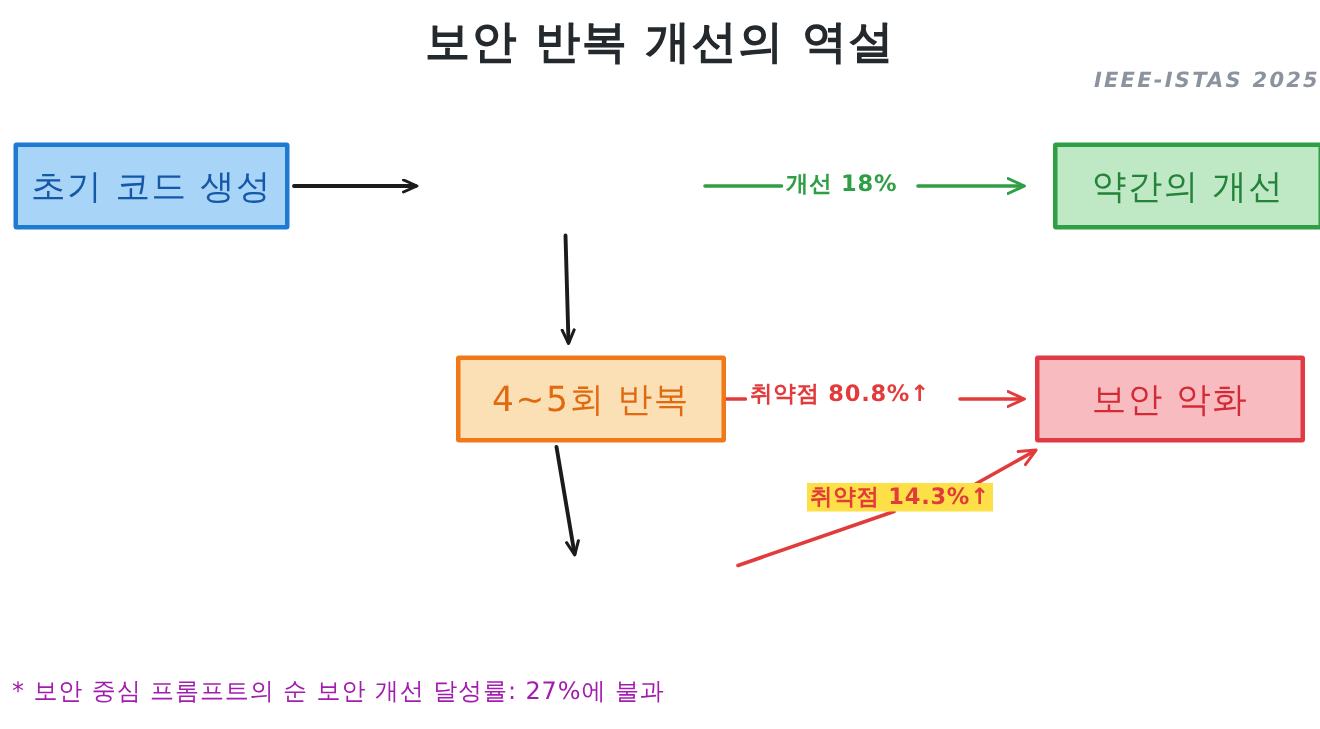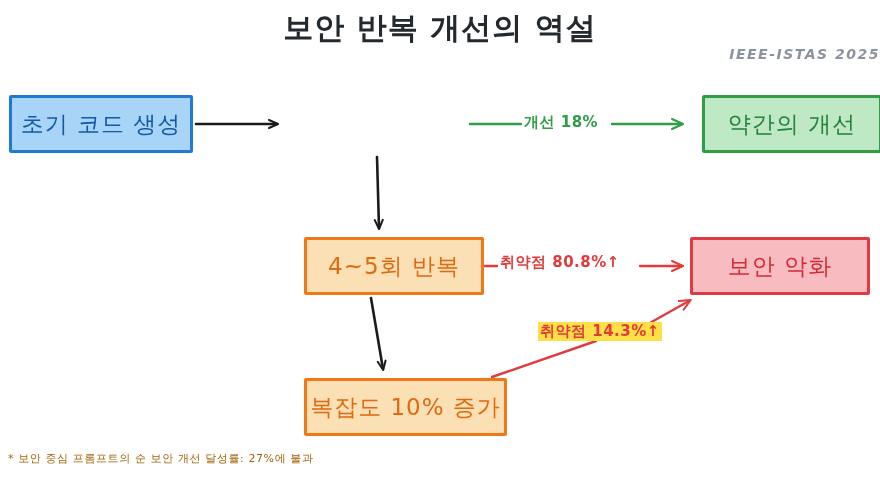--- a/index.html
+++ b/index.html
@@ -47,22 +47,22 @@
     font-weight: 700;
     color: #8b949e;
     letter-spacing: 1.5px;
     font-style: italic;
     font-family: "DejaVu Sans", sans-serif;
   }
   .footnote {
     position: absolute;
     left: 8px;
     top: 451px;
-    font-size: 11px;
-    color: #a16207;
+    font-size: 16px;
+    color: #a21caf;
     letter-spacing: 0.6px;
     font-family: "DejaVu Sans", sans-serif;
   }
   .node {
     position: absolute;
     box-sizing: border-box;
     display: flex;
     align-items: center;
     justify-content: center;
     font-size: 23px;
@@ -165,23 +165,20 @@
   </div>
 
   <div class="node node-orange" id="node-iter45">
     <span class="node-label">4~5회 반복</span>
   </div>
 
   <div class="node node-red" id="node-degrade">
     <span class="node-label">보안 악화</span>
   </div>
 
-  <div class="node node-orange" id="node-complex">
-    <span class="node-label">복잡도 10% 증가</span>
-  </div>
 
   <div class="edge-label label-green" id="label-improve">개선 18%</div>
 
   <div class="edge-label label-red" id="label-vuln376">취약점 80.8%↑</div>
 
   <div class="edge-label label-red" id="label-vuln143">취약점 14.3%↑</div>
 
   <div class="footnote">* 보안 중심 프롬프트의 순 보안 개선 달성률: 27%에 불과</div>
 
 </div>

